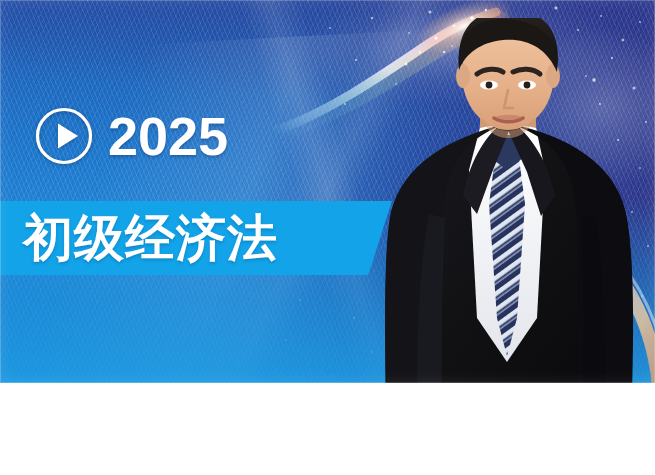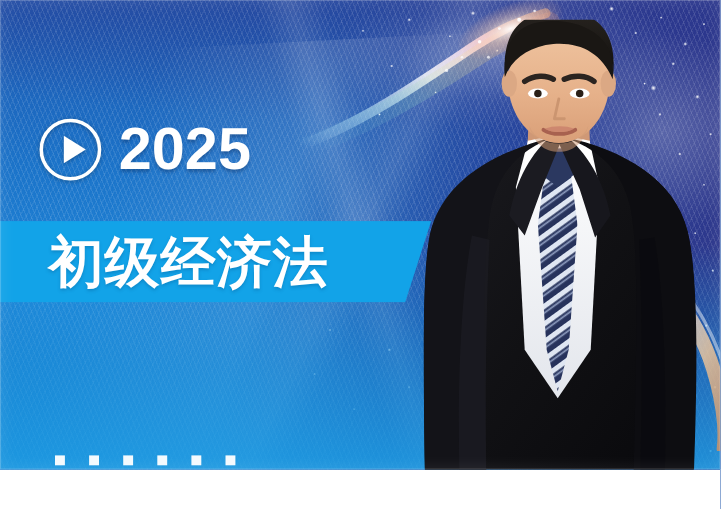--- a/index.html
+++ b/index.html
@@ -1,17 +1,17 @@
 <!DOCTYPE html>
 <html><head>
 <meta charset="utf-8">
 <style>
   html,body{margin:0;padding:0;background:#fff;}
   #stage{
-    position:relative;width:655px;height:427px;overflow:hidden;
+    position:relative;width:655px;height:383px;overflow:hidden;
     font-family:"Liberation Sans","DejaVu Sans",sans-serif;
     background:#1a52a8;
   }
   
   .layer{position:absolute;inset:0;}
 
   #bg-base{
     background:
       radial-gradient(115% 90% at 8% 62%, #1e86d8 0%, #1b73c9 30%, #1f5cb4 62%, #2b4ba4 100%),
       linear-gradient(180deg,#2a4ea6 0%, #1f65bd 45%, #1c8ad9 100%);
@@ -120,21 +120,21 @@
   }
 
   #title-banner{
     position:absolute;left:-4px;top:201px;width:396px;height:74px;
     background:#12a3e8;
     clip-path:polygon(0 0, 100% 0, 94% 100%, 0 100%);
     display:flex;align-items:center;
   }
   #title-text{
     color:#ffffff;font-size:50px;font-weight:bold;line-height:1;
-    margin-left:48px;letter-spacing:1px;
+    margin-left:27px;letter-spacing:1px;
     font-family:"DejaVu Sans","Liberation Sans",sans-serif;
     text-shadow:0 2px 3px rgba(0,60,110,.25);
     white-space:nowrap;
   }
 
   #dots{position:absolute;left:50px;top:414px;display:flex;gap:22px;}
   #dots span{display:block;width:9px;height:9px;background:#ffffff;opacity:.95;}
 
   #edge-frame{
     position:absolute;inset:0;pointer-events:none;

